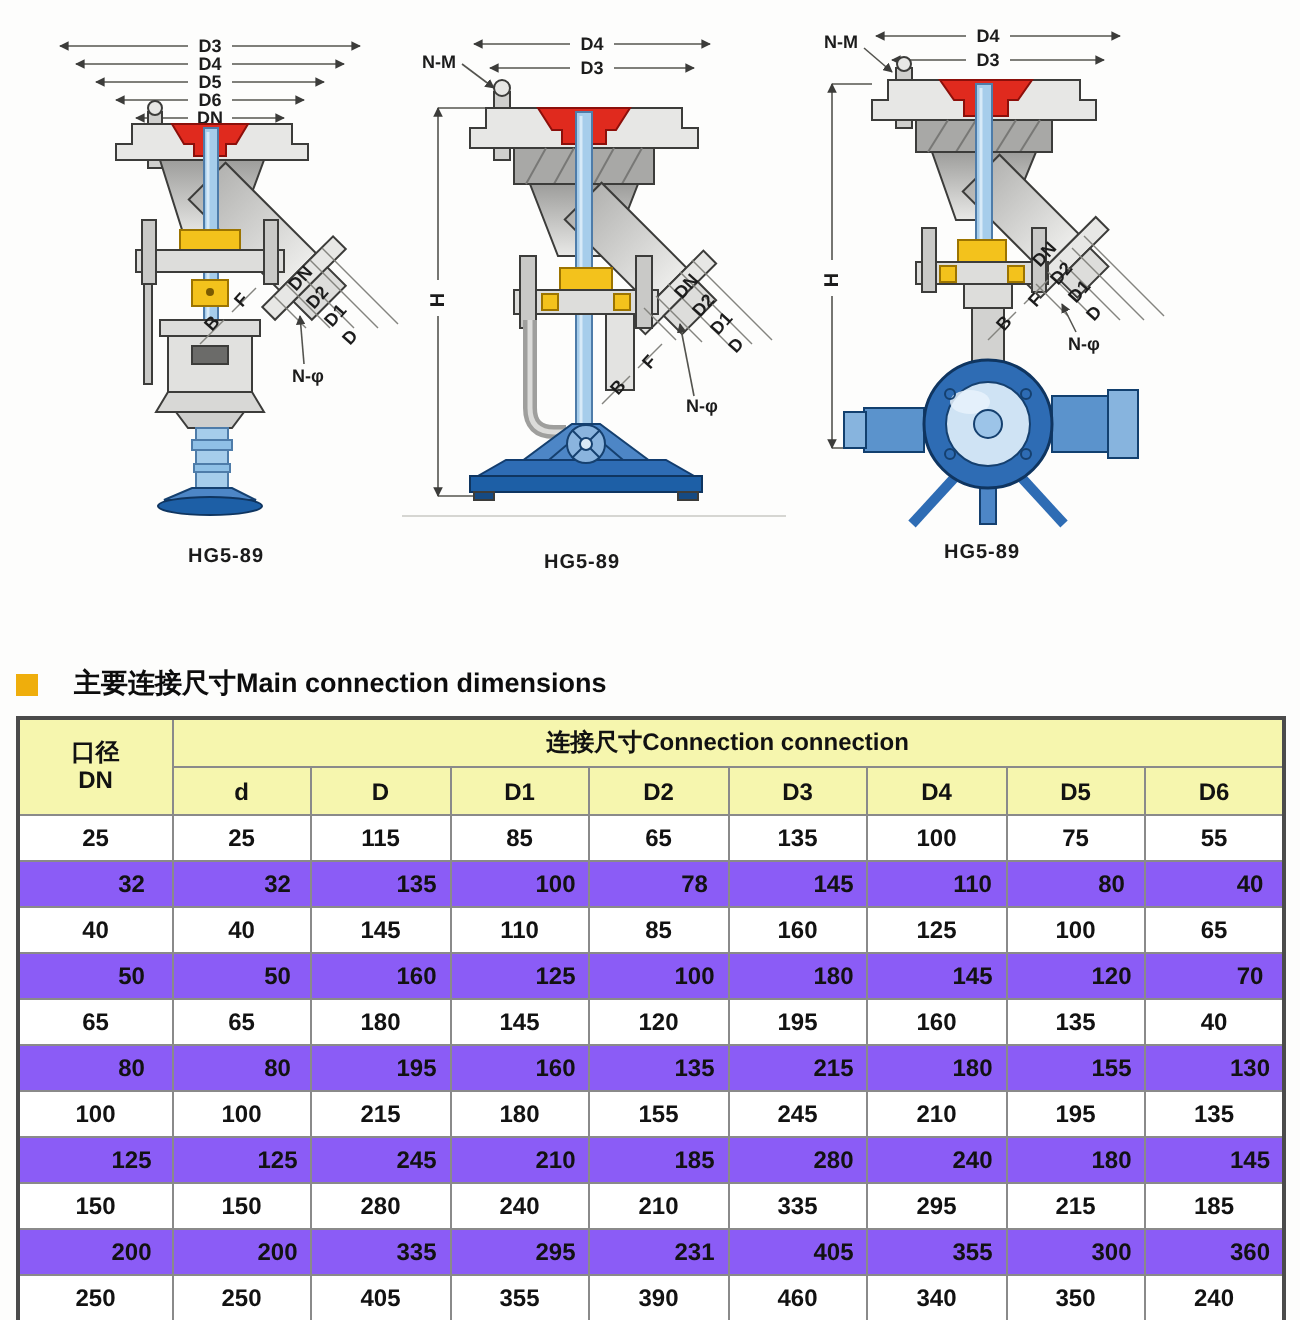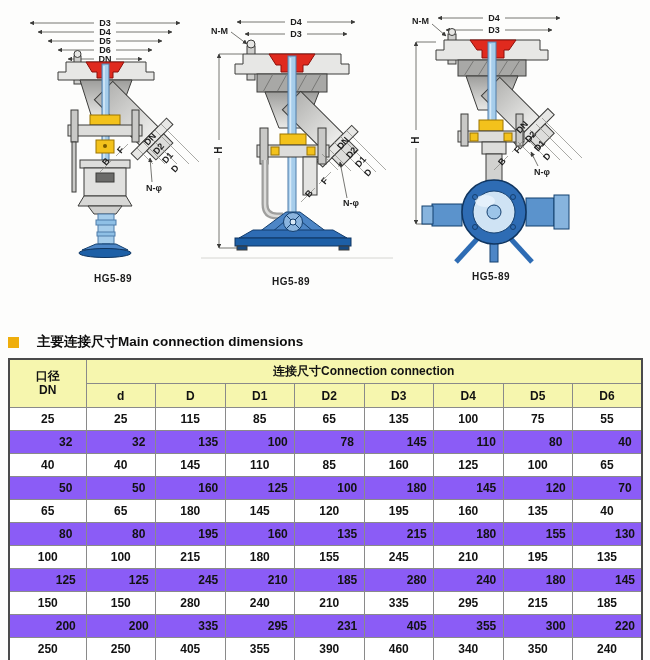--- a/index.html
+++ b/index.html
@@ -459,21 +459,21 @@
         </tr>
         <tr class="stripe">
           <td>200</td>
           <td>200</td>
           <td>335</td>
           <td>295</td>
           <td>231</td>
           <td>405</td>
           <td>355</td>
           <td>300</td>
-          <td>220</td>
+          <td>360</td>
         </tr>
         <tr>
           <td>250</td>
           <td>250</td>
           <td>405</td>
           <td>355</td>
           <td>390</td>
           <td>460</td>
           <td>340</td>
           <td>350</td>

